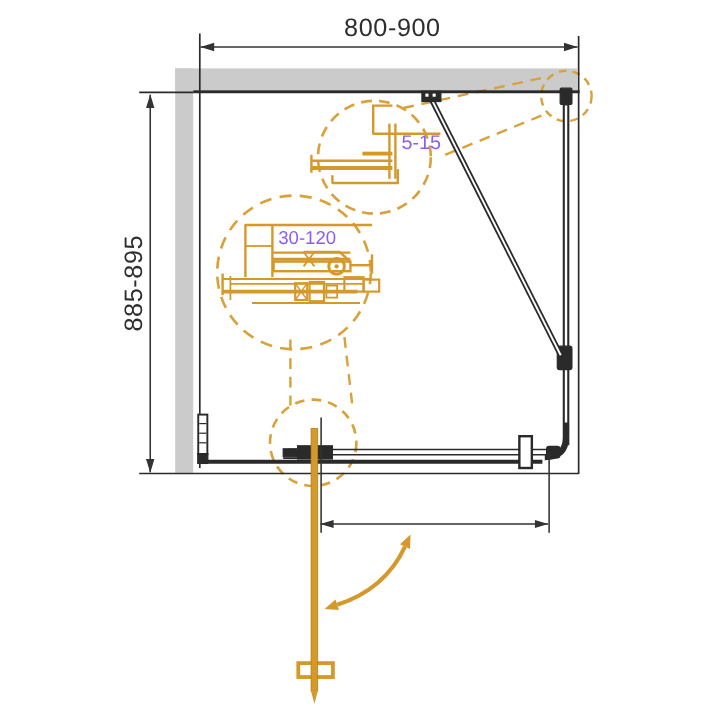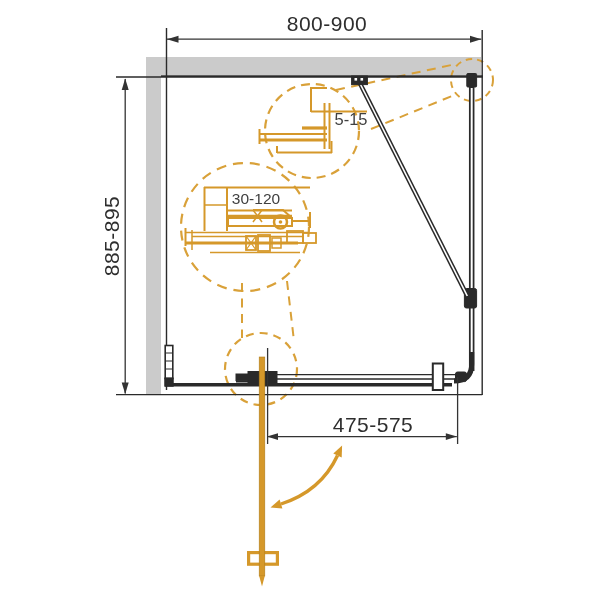--- a/index.html
+++ b/index.html
@@ -7,21 +7,21 @@
     position:relative;width:520px;height:600px;background:#ffffff;
     font-family:"Liberation Sans", sans-serif;overflow:hidden;
   }
   .stage svg{position:absolute;left:0;top:0;}
   .dim-label{
     position:absolute;color:#2e2e2e;font-size:21px;line-height:24px;
     text-align:center;letter-spacing:0.5px;white-space:nowrap;
   }
   .dim-label.rot{transform:rotate(-90deg);transform-origin:center center;}
   .gold-label{
-    position:absolute;color:#404040;text-align:center;line-height:1.1;
+    position:absolute;color:#8b5cf6;text-align:center;line-height:1.1;
     white-space:nowrap;font-weight:bold;
   }
 </style>
 </head>
 <body>
 
 <div class="stage">
 
   <svg width="600" height="600" viewBox="0 0 600 600">
 
@@ -154,19 +154,18 @@
       <path d="M281,504 Q321,491 337.5,455.5" stroke="#d5982a" stroke-width="3.4" fill="none"></path>
       <polygon points="270.5,507.4 279.6,499.6 282.4,508.4"></polygon>
       <polygon points="342.1,445.5 341.7,457.4 333.3,453.6"></polygon>
     </g>
   </svg>
 
   <div class="dim-label" style="left:267px;top:12px;width:120px;">800-900</div>
 
   <div class="dim-label rot" style="left:64px;top:224px;width:96px;">885-895</div>
 
-  <div class="dim-label" style="left:313px;top:413px;width:120px;">475-575</div>
 
   <div class="gold-label" style="left:330px;top:110px;width:42px;font-size:16.5px;font-weight:normal;">5-15</div>
 
   <div class="gold-label" style="left:228px;top:190px;width:56px;font-size:15.5px;font-weight:normal;">30-120</div>
 
 </div>
 
 </body></html>

